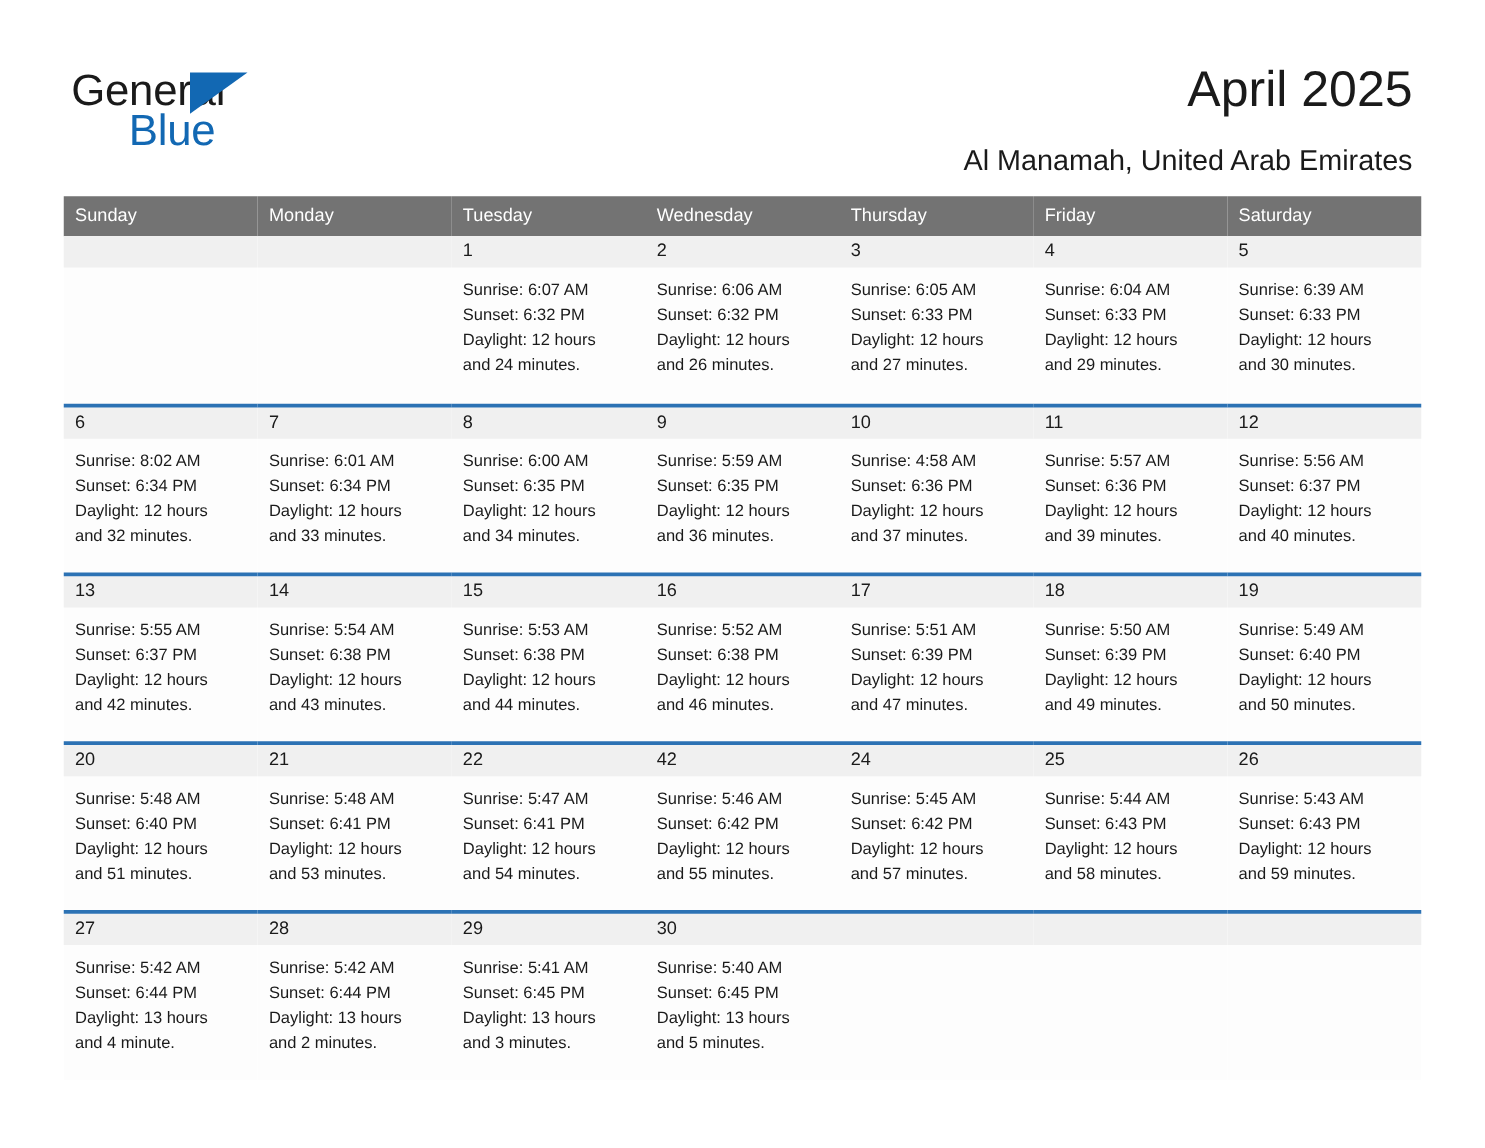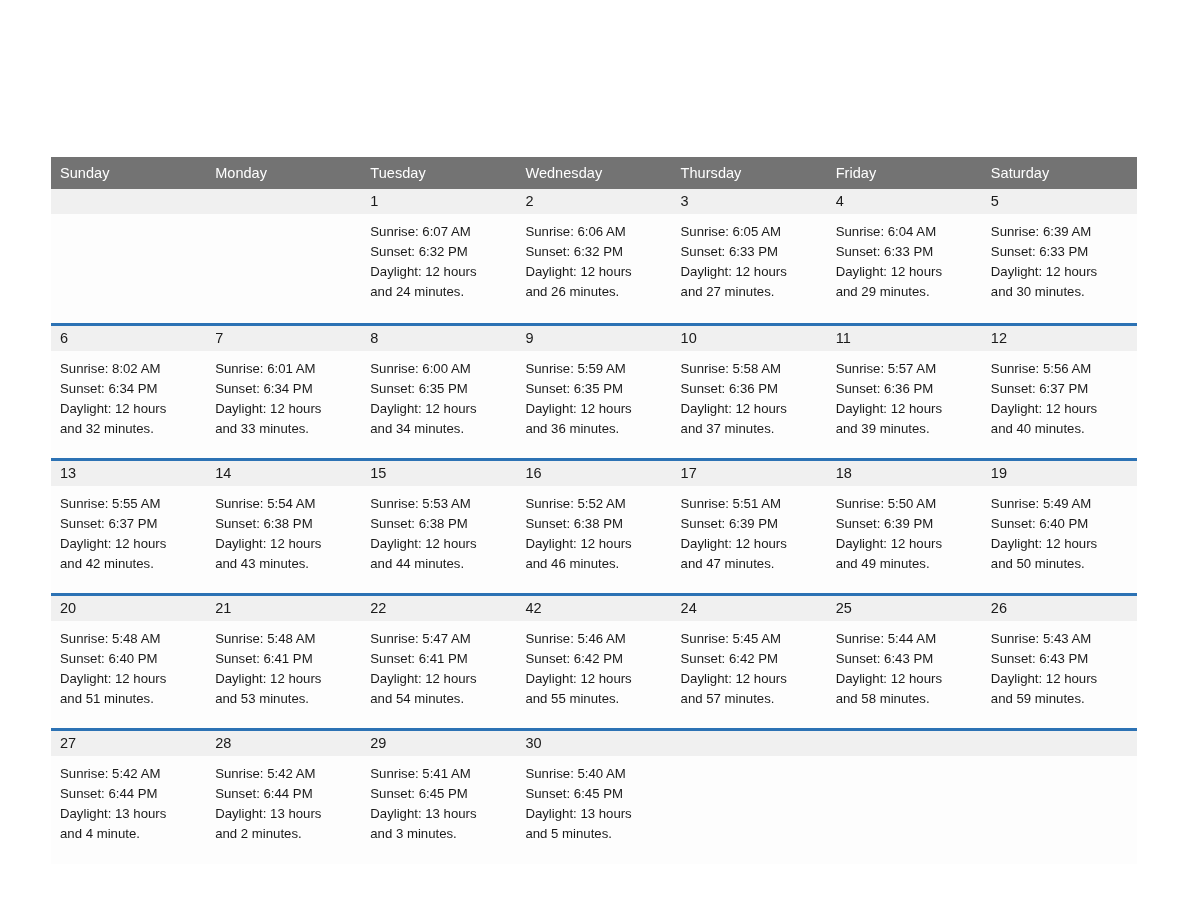--- a/index.html
+++ b/index.html
@@ -142,20 +142,31 @@
     color: #1a1a1a;
     white-space: nowrap;
   }
   .empty .daynum-band { background: #f0f0f0; }
 </style>
 </head>
 <body>
 
 <div class="page">
 
+  <div class="top">
+
+    <div class="logo">
+      <span class="logo-general">General</span>
+      <span class="logo-tri"></span>
+      <span class="logo-blue">Blue</span>
+    </div>
+
+    <div class="title">April 2025</div>
+    <div class="subtitle">Al Manamah, United Arab Emirates</div>
+  </div>
 
   <div class="calendar">
     <table class="cal">
       <colgroup>
         <col>
           <col>
           <col>
           <col>
           <col>
           <col>
@@ -285,21 +296,21 @@
                 <div>Sunset: 6:35 PM</div>
                 <div>Daylight: 12 hours</div>
                 <div>and 36 minutes.</div>
               </div>
             </td>
             <td class="cell">
               <div class="daynum-band">
                 <span class="daynum">10</span>
               </div>
               <div class="cell-body">
-                <div>Sunrise: 5:58 AM</div>
+                <div>Sunrise: 4:58 AM</div>
                 <div>Sunset: 6:36 PM</div>
                 <div>Daylight: 12 hours</div>
                 <div>and 37 minutes.</div>
               </div>
             </td>
             <td class="cell">
               <div class="daynum-band">
                 <span class="daynum">11</span>
               </div>
               <div class="cell-body">

